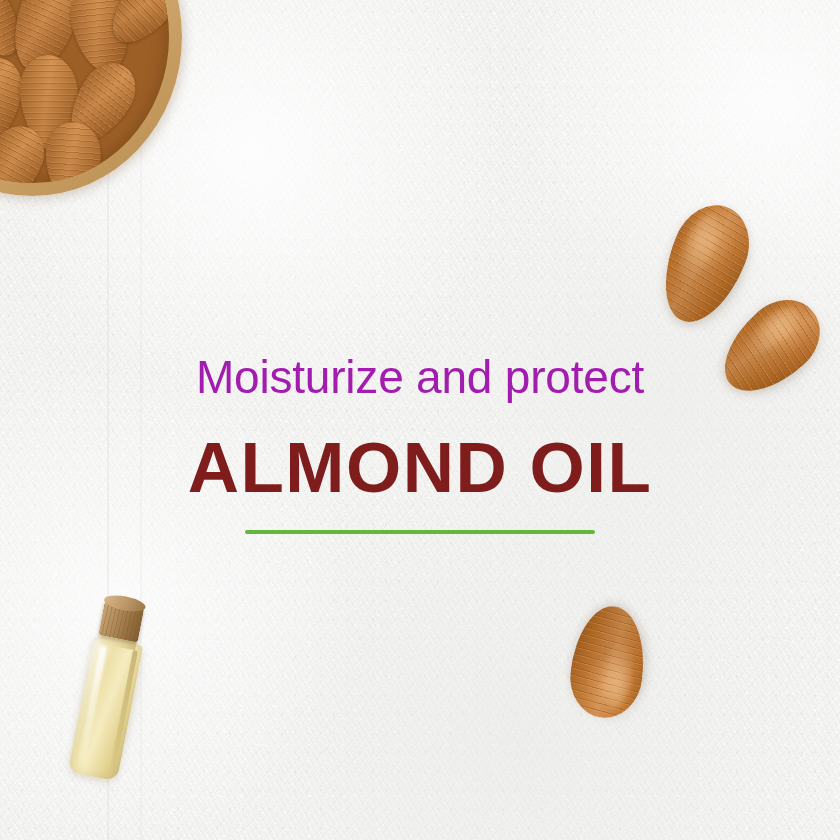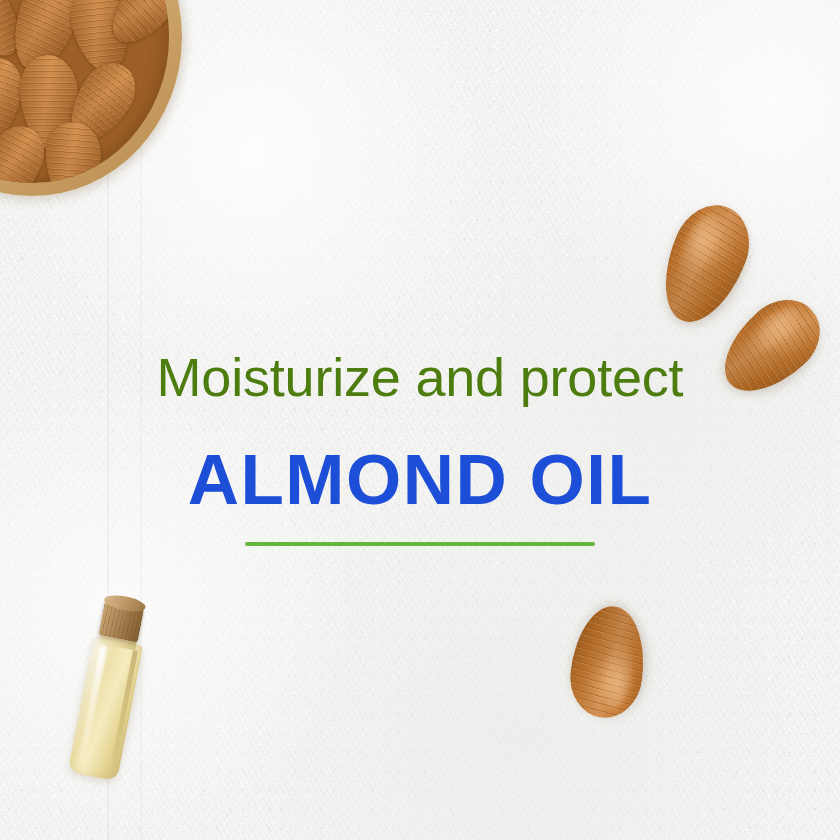--- a/index.html
+++ b/index.html
@@ -272,30 +272,30 @@
 
   
   .copy {
     position: absolute;
     left: 0;
     top: 352px;
     width: 840px;
     text-align: center;
   }
   .tagline {
-    color: #4d7c0f;
-    font-size: 54px;
+    color: #a21caf;
+    font-size: 46px;
     line-height: 50px;
     font-weight: 400;
     letter-spacing: -0.2px;
     white-space: nowrap;
   }
   .product-name {
-    margin-top: 40px;
-    color: #1d4ed8;
+    margin-top: 28px;
+    color: #7f1d1d;
     font-size: 71px;
     line-height: 76px;
     font-weight: 700;
     letter-spacing: 1.5px;
     white-space: nowrap;
   }
   .rule-wrap {
     margin-top: 24px;
     display: flex;
     justify-content: center;

